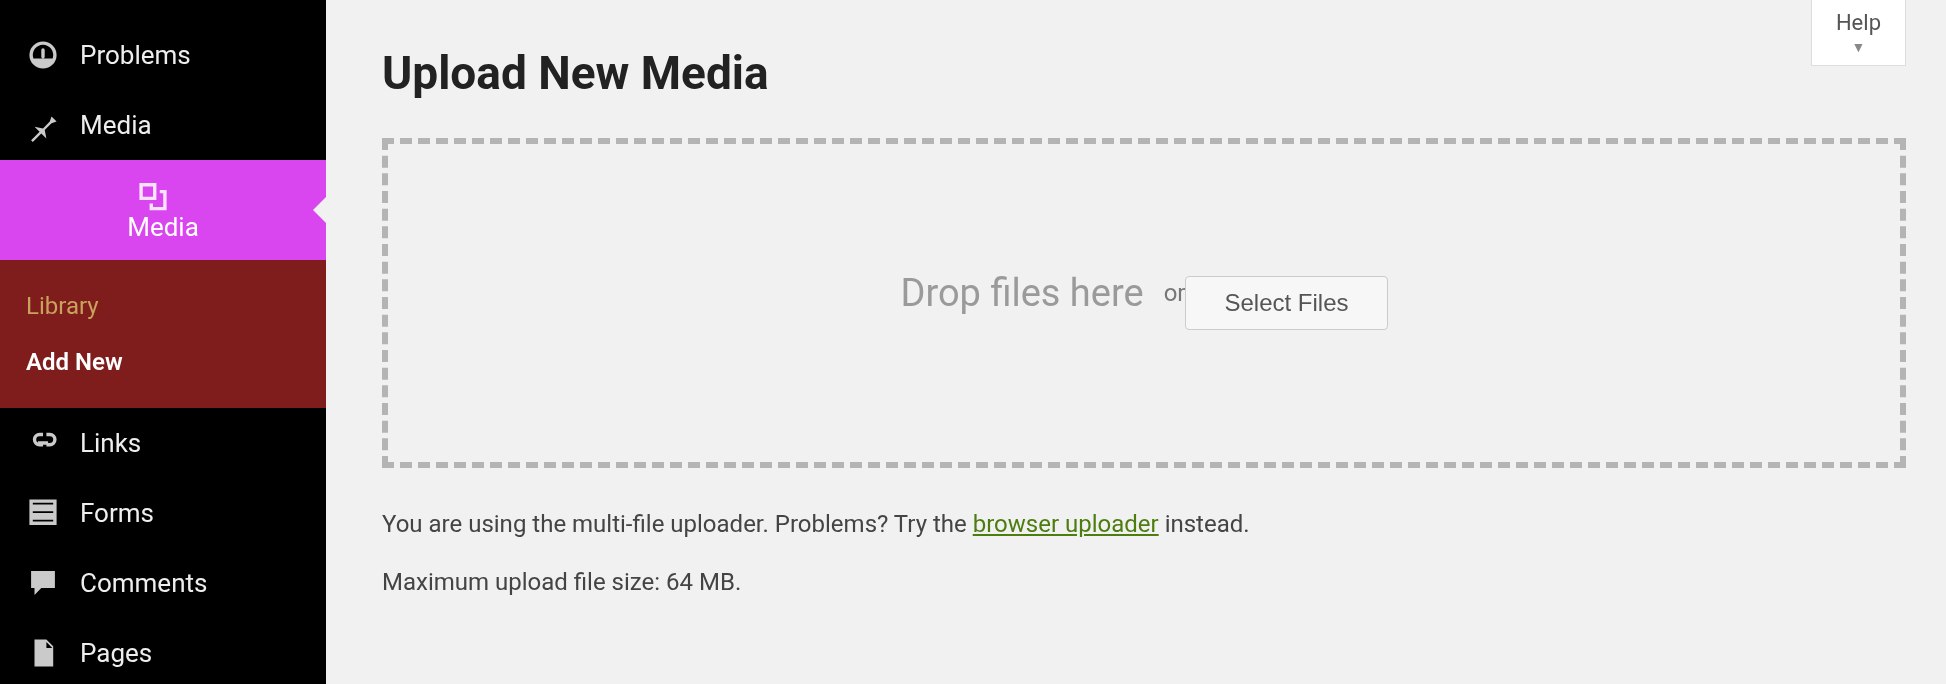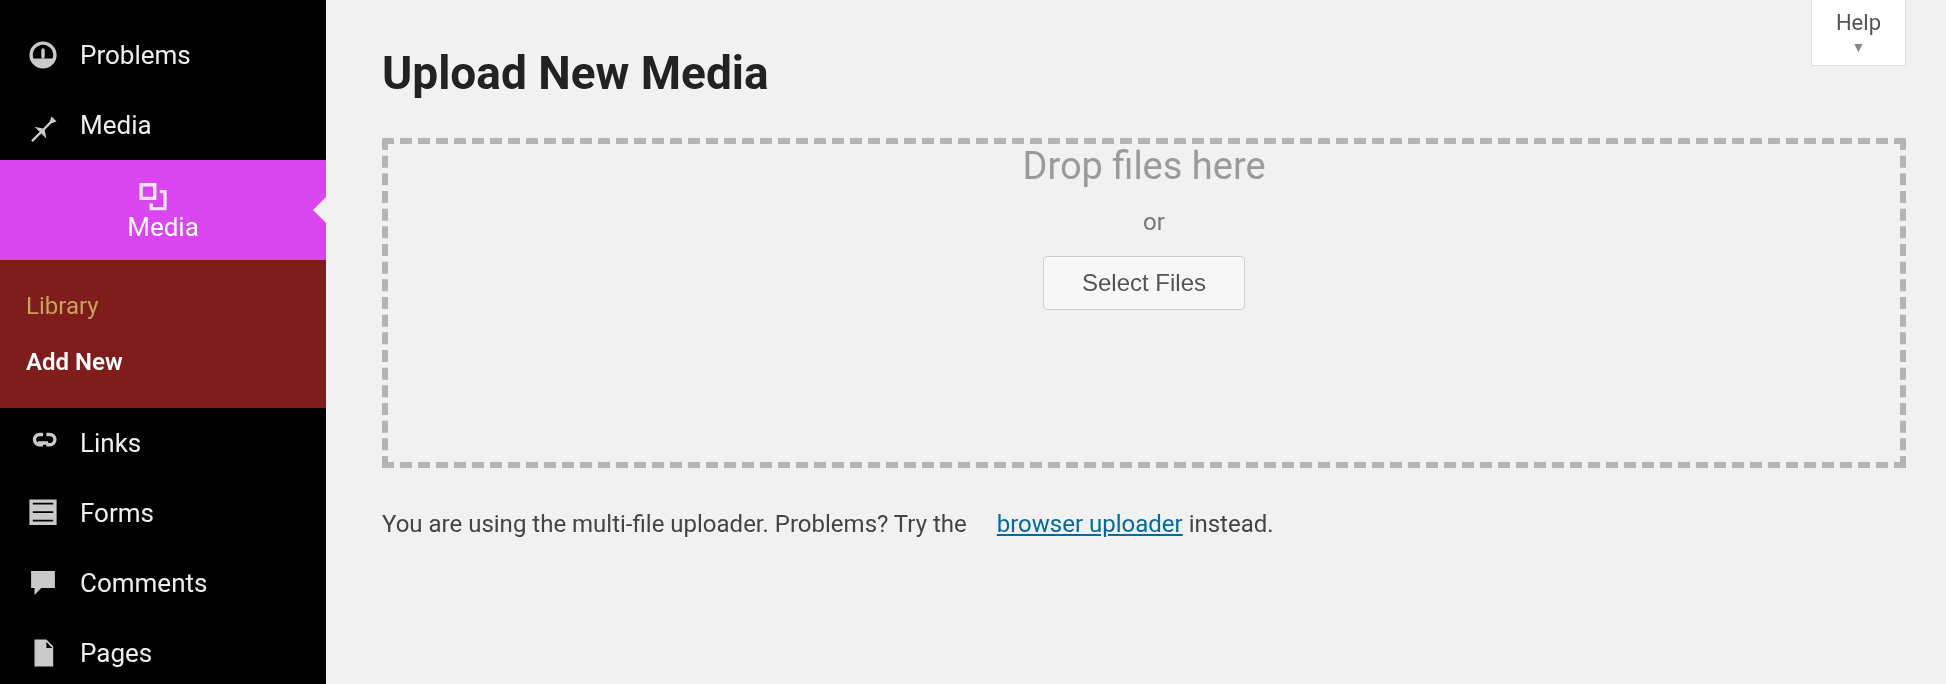--- a/index.html
+++ b/index.html
@@ -114,22 +114,23 @@
     font-size: 46px;
     font-weight: 700;
     color: #222;
     margin-bottom: 38px;
   }
 
   .dropzone {
     border: 6px dashed #b4b4b4;
     height: 330px;
     display: flex;
-    flex-direction: column;
-    align-items: center;
+    flex-direction: row;
+    align-items: center;
+    justify-content: center;
     margin-bottom: 42px;
   }
   .drop-label {
     font-size: 38px;
     color: #9a9a9a;
     margin-bottom: 20px;
   }
   .or-label {
     font-size: 24px;
     color: #777;
@@ -145,23 +146,22 @@
     color: #555;
     cursor: pointer;
   }
 
   .info-line {
     font-size: 24px;
     color: #444;
     margin-bottom: 30px;
   }
   .info-line a {
-    color: #0369a1;
+    color: #4d7c0f;
     text-decoration: underline;
-    margin-left: 24px;
   }
 </style>
 </head>
 <body>
 
 <div class="layout">
 
   <nav class="sidebar">
 
     <div class="sidebar-item">
@@ -246,15 +246,16 @@
     <div class="dropzone">
       <div class="drop-label">Drop files here</div>
       <div class="or-label">or</div>
       <button class="select-btn">Select Files</button>
     </div>
 
     <p class="info-line">
       <span>You are using the multi-file uploader. Problems? Try the </span><a href="#">browser uploader</a><span> instead.</span>
     </p>
 
+    <p class="info-line">Maximum upload file size: 64 MB.</p>
 
   </main>
 </div>
 
 </body></html>

